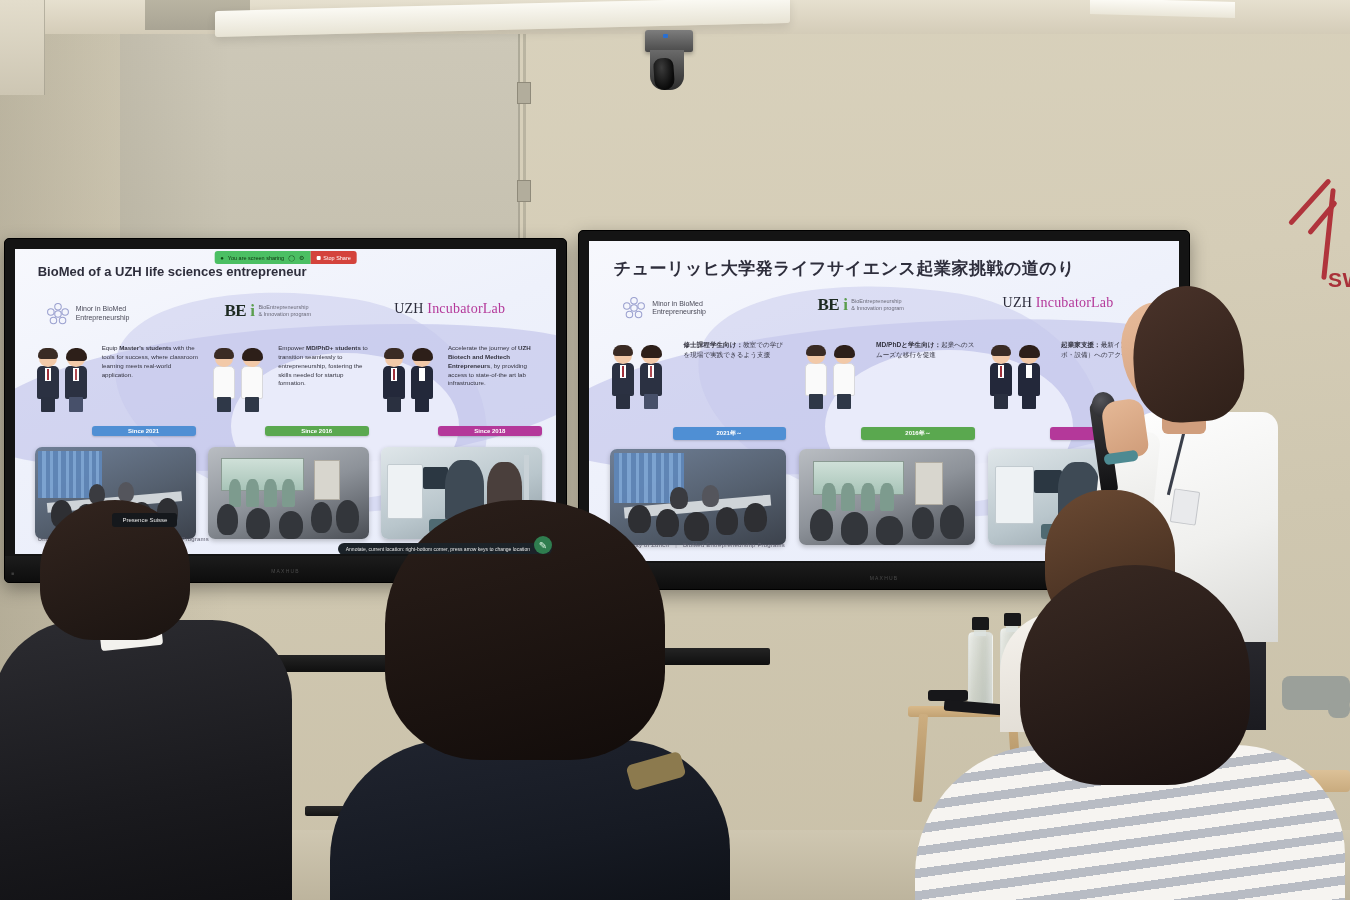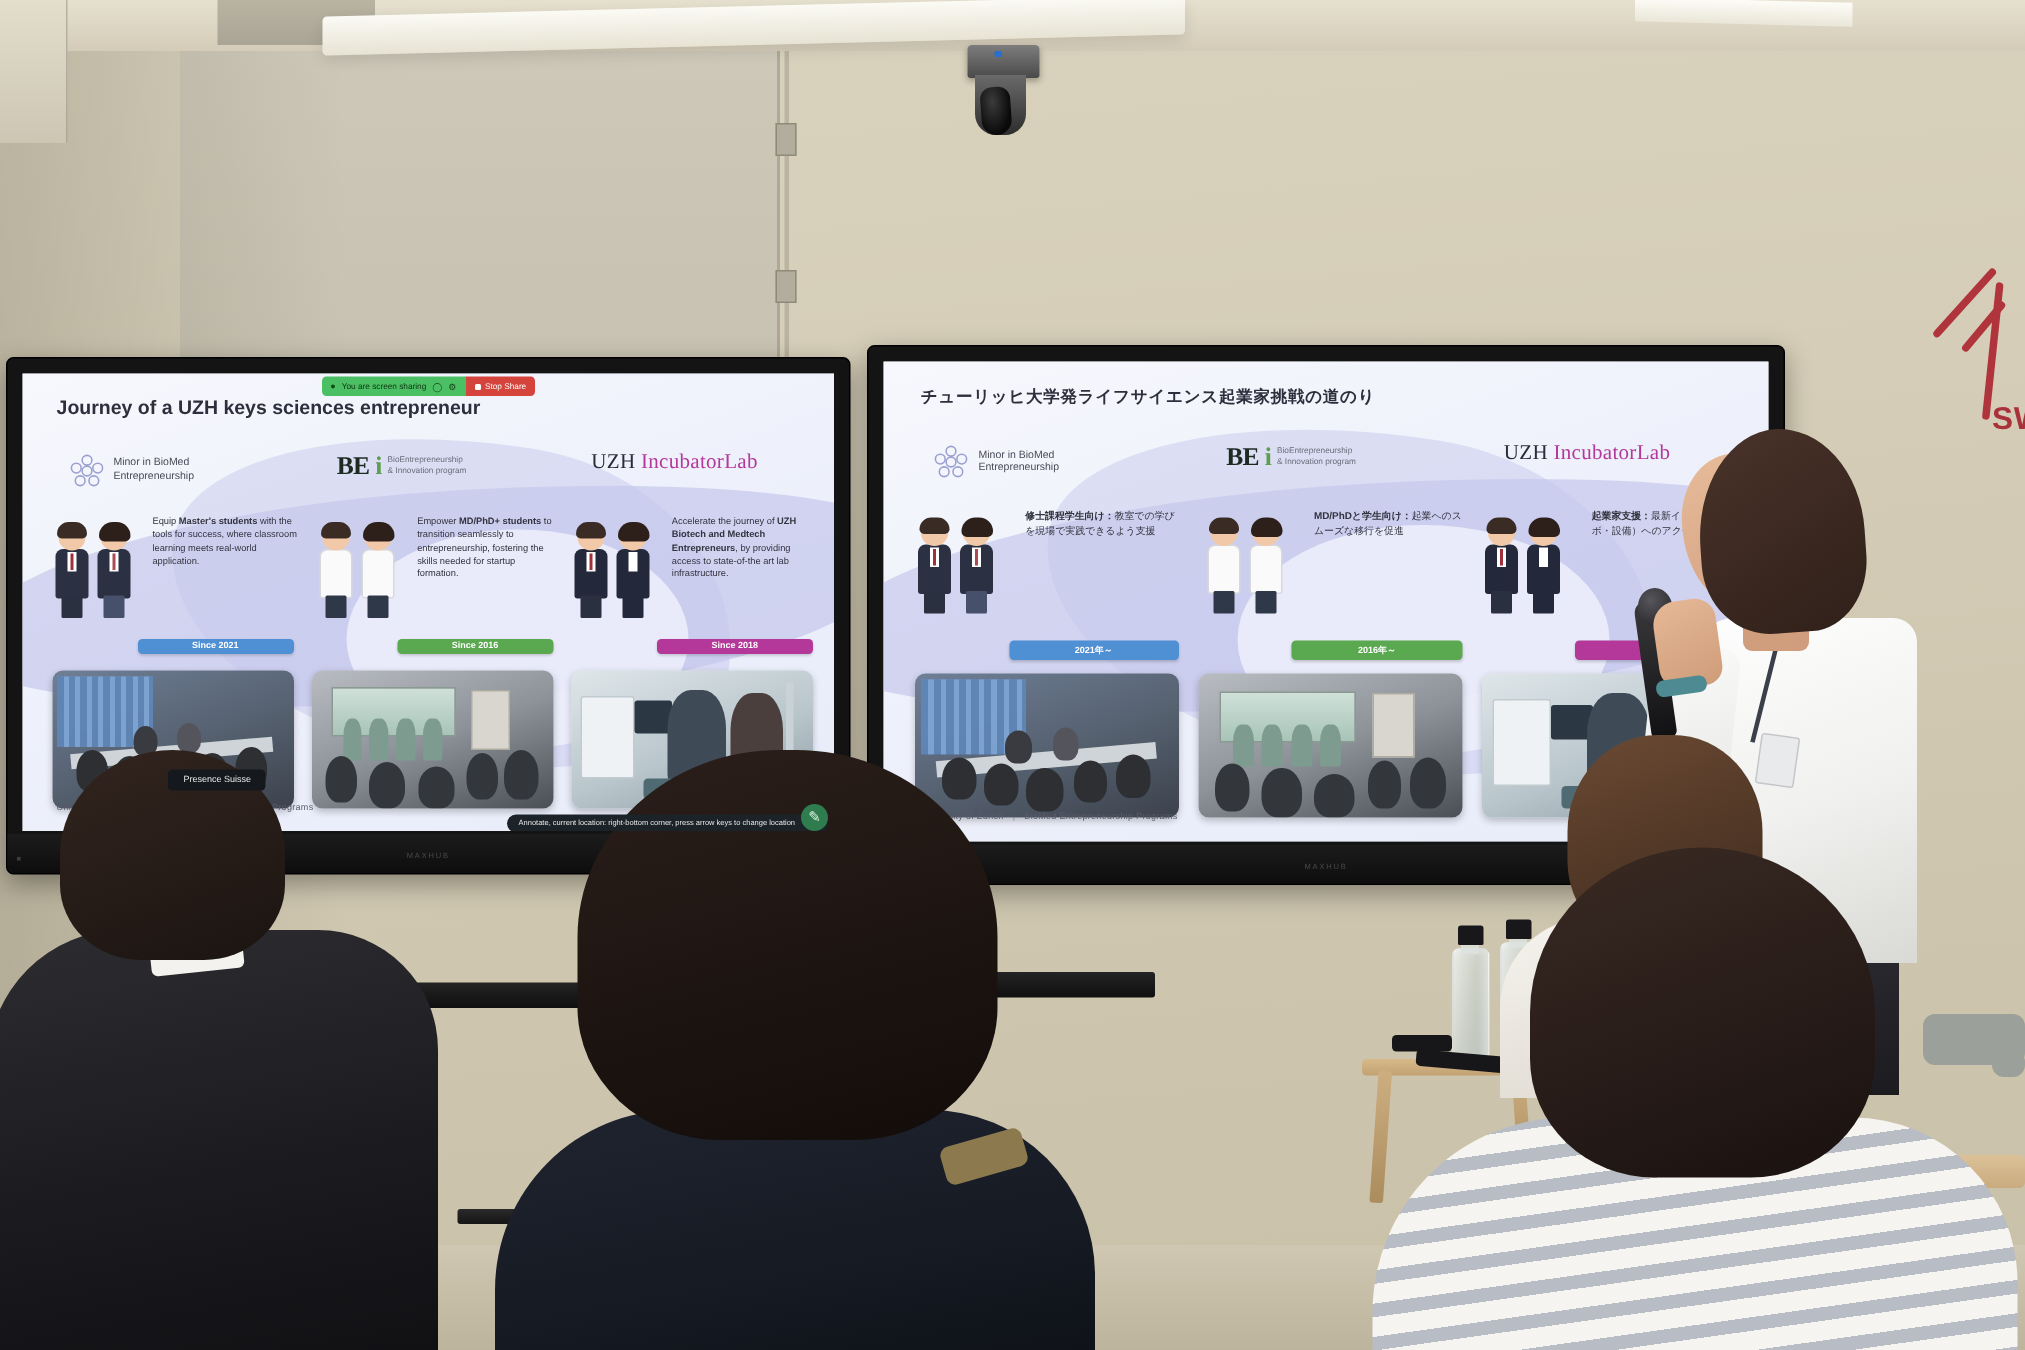--- a/index.html
+++ b/index.html
@@ -464,21 +464,21 @@
   </div>
   <div class="logo-text">SW</div>
 
   <div class="display" style="left:4px; top:238px; width:563px; height:345px;">
     <div class="panel">
       <div class="slide">
         <div class="ribbon"></div>
         <div class="ribbon2"></div>
         <div class="ribbon3"></div>
 
-        <div class="slide-title" style="font-size:13px;">Journey of a UZH keys sciences entrepreneur</div>
+        <div class="slide-title" style="font-size:13px;">BioMed of a UZH life sciences entrepreneur</div>
 
         <div class="cols">
 
           <div class="col" style="left:3%; width:31%;">
             <div class="logo-row" style="left:8%;">
               <div class="logo-glyph">
                 <svg viewBox="0 0 40 40" width="26" height="26">
                   <g fill="none" stroke="#9aa0cf" stroke-width="1.6">
                     <circle cx="20" cy="9" r="5"></circle>
                       <circle cx="9" cy="17" r="5"></circle>
@@ -665,21 +665,21 @@
     </div>
   </div>
 
   <div class="display" style="left:578px; top:230px; width:612px; height:360px;">
     <div class="panel">
       <div class="slide">
         <div class="ribbon"></div>
         <div class="ribbon2"></div>
         <div class="ribbon3"></div>
 
-        <div class="slide-title" style="font-size:11px; letter-spacing:.5px;">チューリッヒ大学発ライフサイエンス起業家挑戦の道のり</div>
+        <div class="slide-title" style="font-size:17px; letter-spacing:.5px;">チューリッヒ大学発ライフサイエンス起業家挑戦の道のり</div>
 
         <div class="cols">
 
           <div class="col" style="left:3%; width:31%;">
             <div class="logo-row" style="left:8%;">
               <div class="logo-glyph">
                 <svg viewBox="0 0 40 40" width="26" height="26">
                   <g fill="none" stroke="#9aa0cf" stroke-width="1.6">
                     <circle cx="20" cy="9" r="5"></circle>
                       <circle cx="9" cy="17" r="5"></circle>

